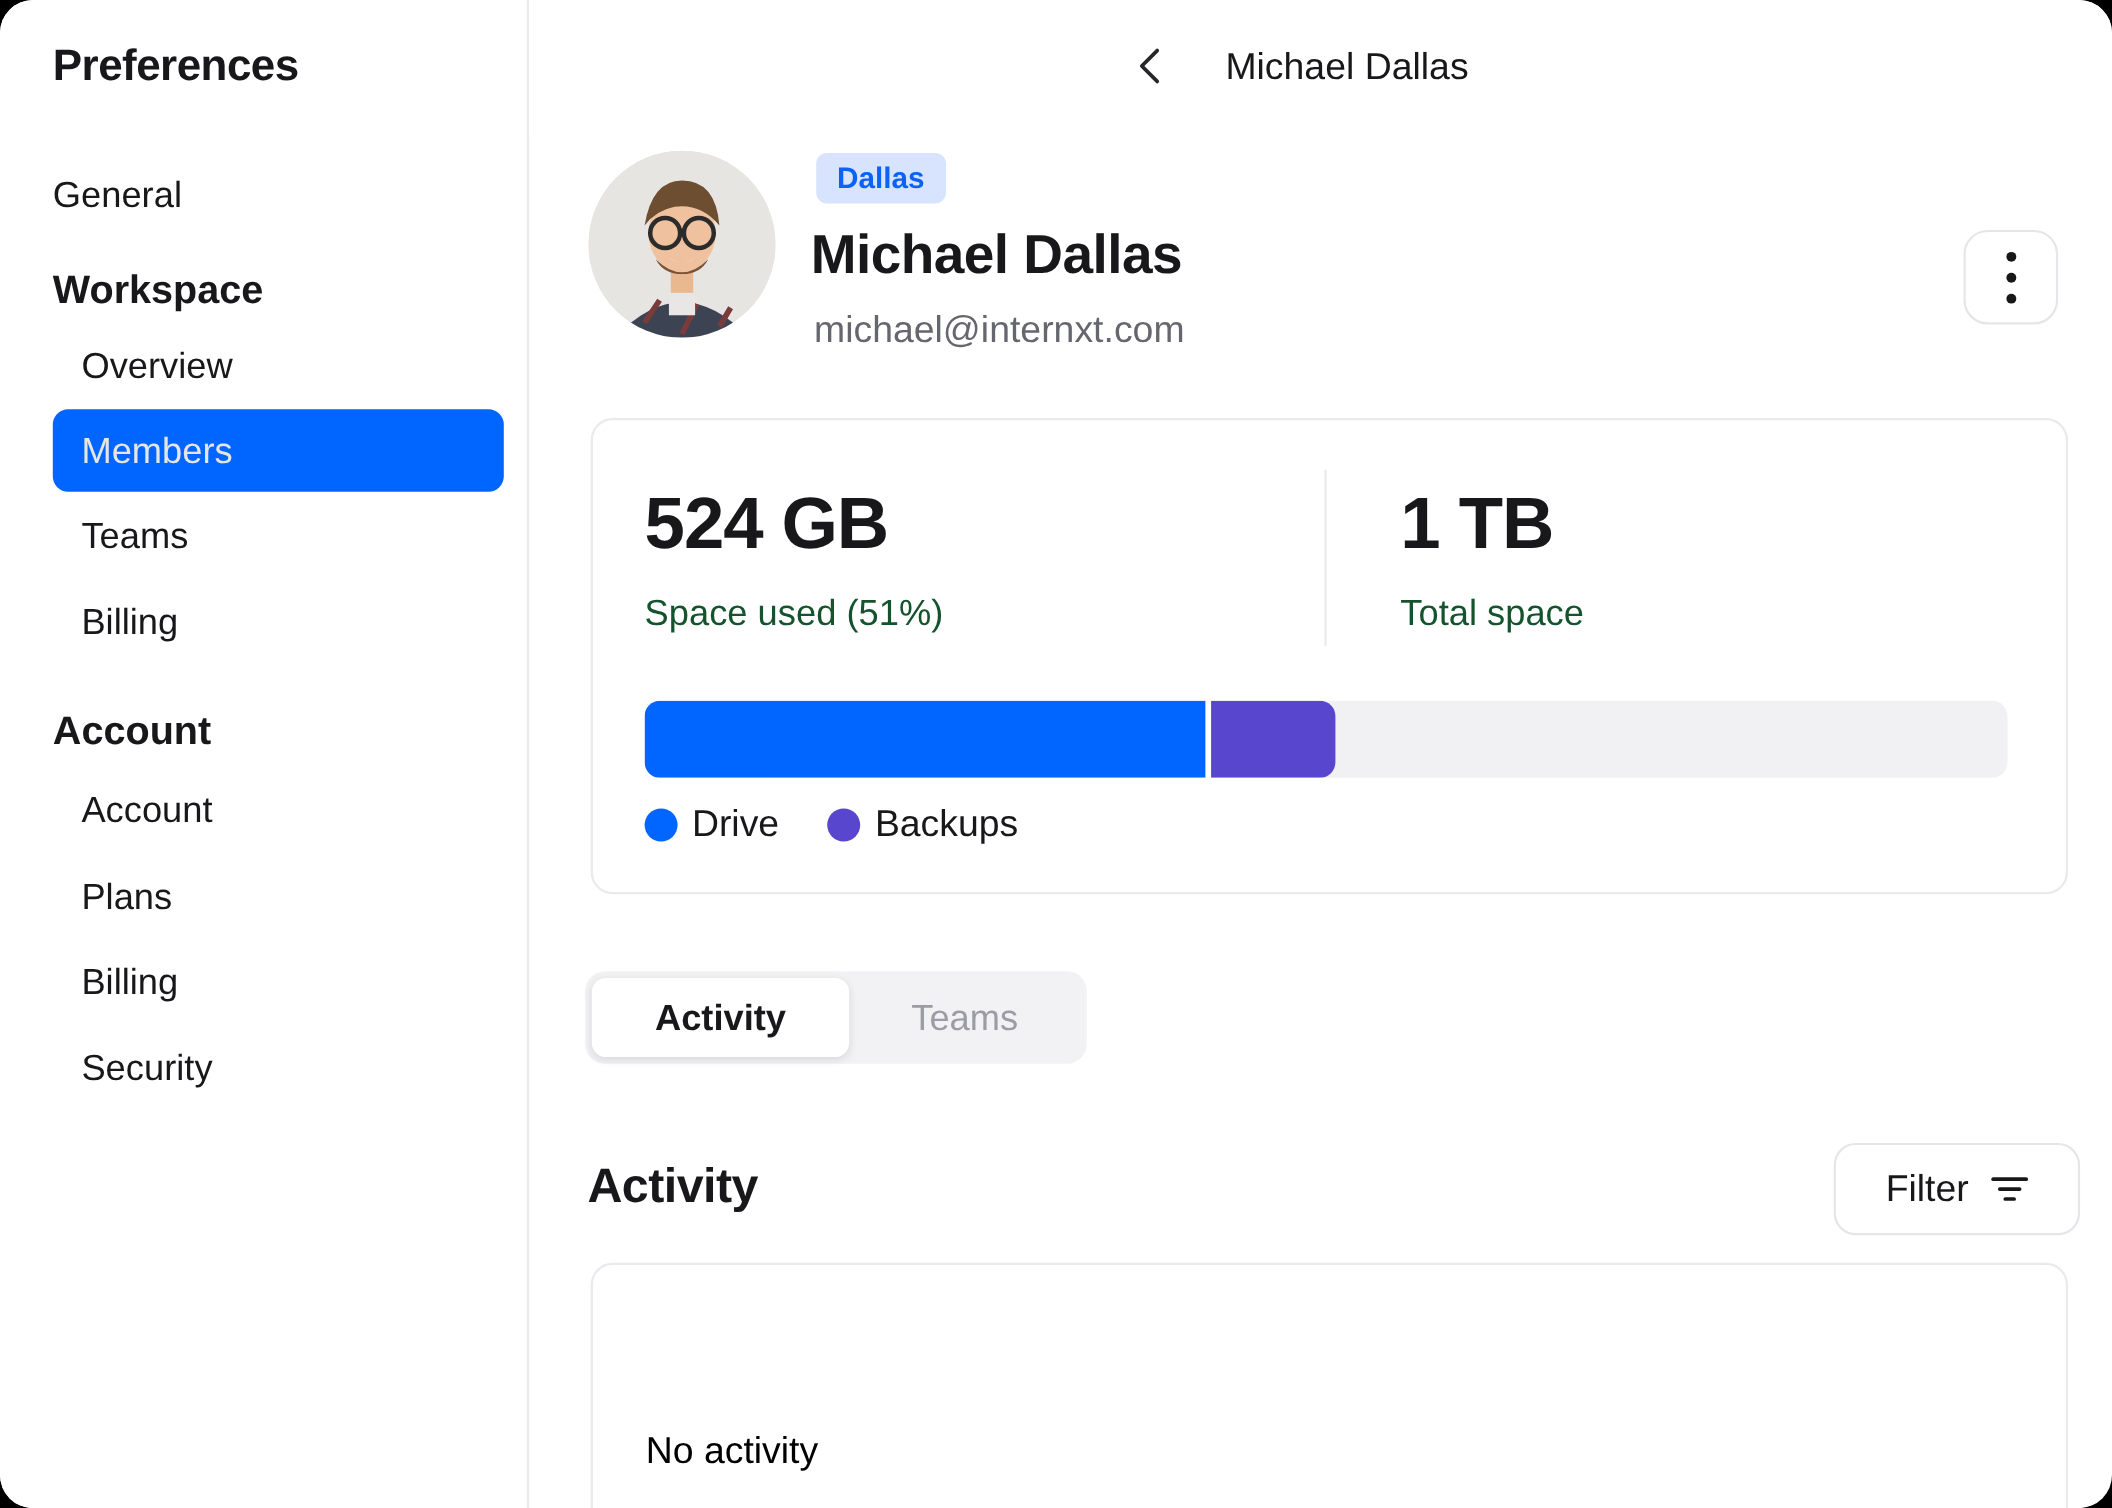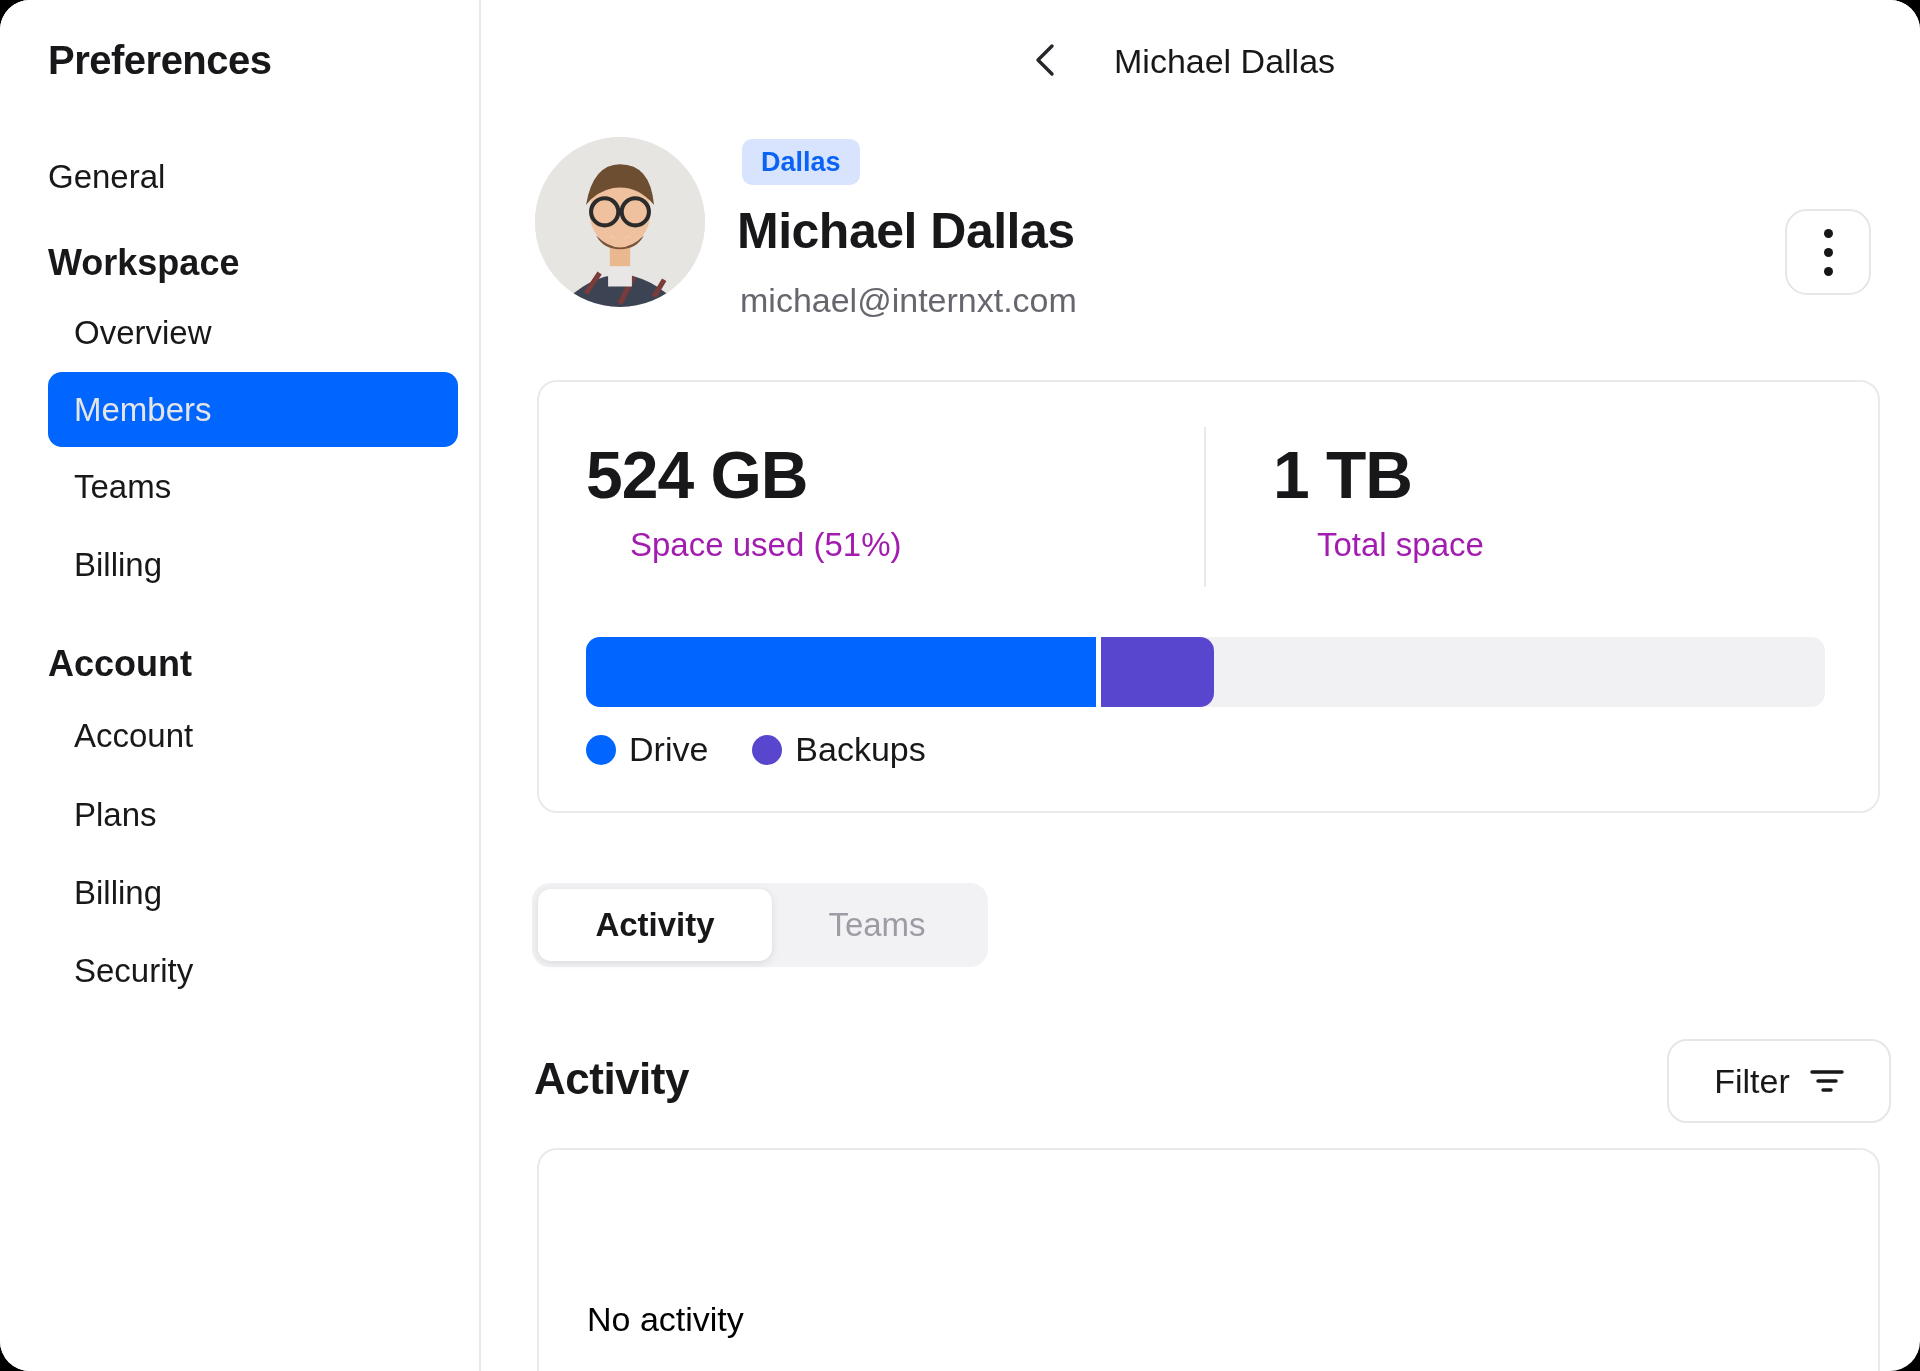--- a/index.html
+++ b/index.html
@@ -44,21 +44,21 @@
     background:#fff; border:2px solid #E6E6EA; border-radius:22px;
     display:flex; flex-direction:column; align-items:center; justify-content:center; gap:10px; cursor:pointer;
   }
   .kebab-btn i { width:9px; height:9px; background:#17171A; border-radius:50%; }
   
   .storage-card {
     position:absolute; left:537px; top:380px; width:1343px; height:433px;
     border:2px solid #E9E9EE; border-radius:20px; background:#fff;
   }
   .stat-value { position:absolute; top:58px; font-size:66px; line-height:70px; font-weight:600; letter-spacing:-1px; }
-  .stat-label { position:absolute; top:145px; font-size:33px; line-height:36px; color:#a21caf;margin-left:44px; }
+  .stat-label { position:absolute; top:157px; font-size:33px; line-height:36px; color:#14532d; }
   .stat-left  { left:47px; }
   .stat-right { left:734px; }
   .stat-divider { position:absolute; left:665px; top:45px; width:2px; height:160px; background:#E9E9EE; }
   .usage-track {
     position:absolute; left:47px; top:255px; width:1239px; height:70px;
     background:#F1F1F4; border-radius:14px; overflow:hidden; display:flex;
   }
   .usage-gap { width:5px; height:100%; background:#fff; flex:none; }
   .seg { height:100%; flex:none; }
   .seg-last { border-radius:0 14px 14px 0; }

